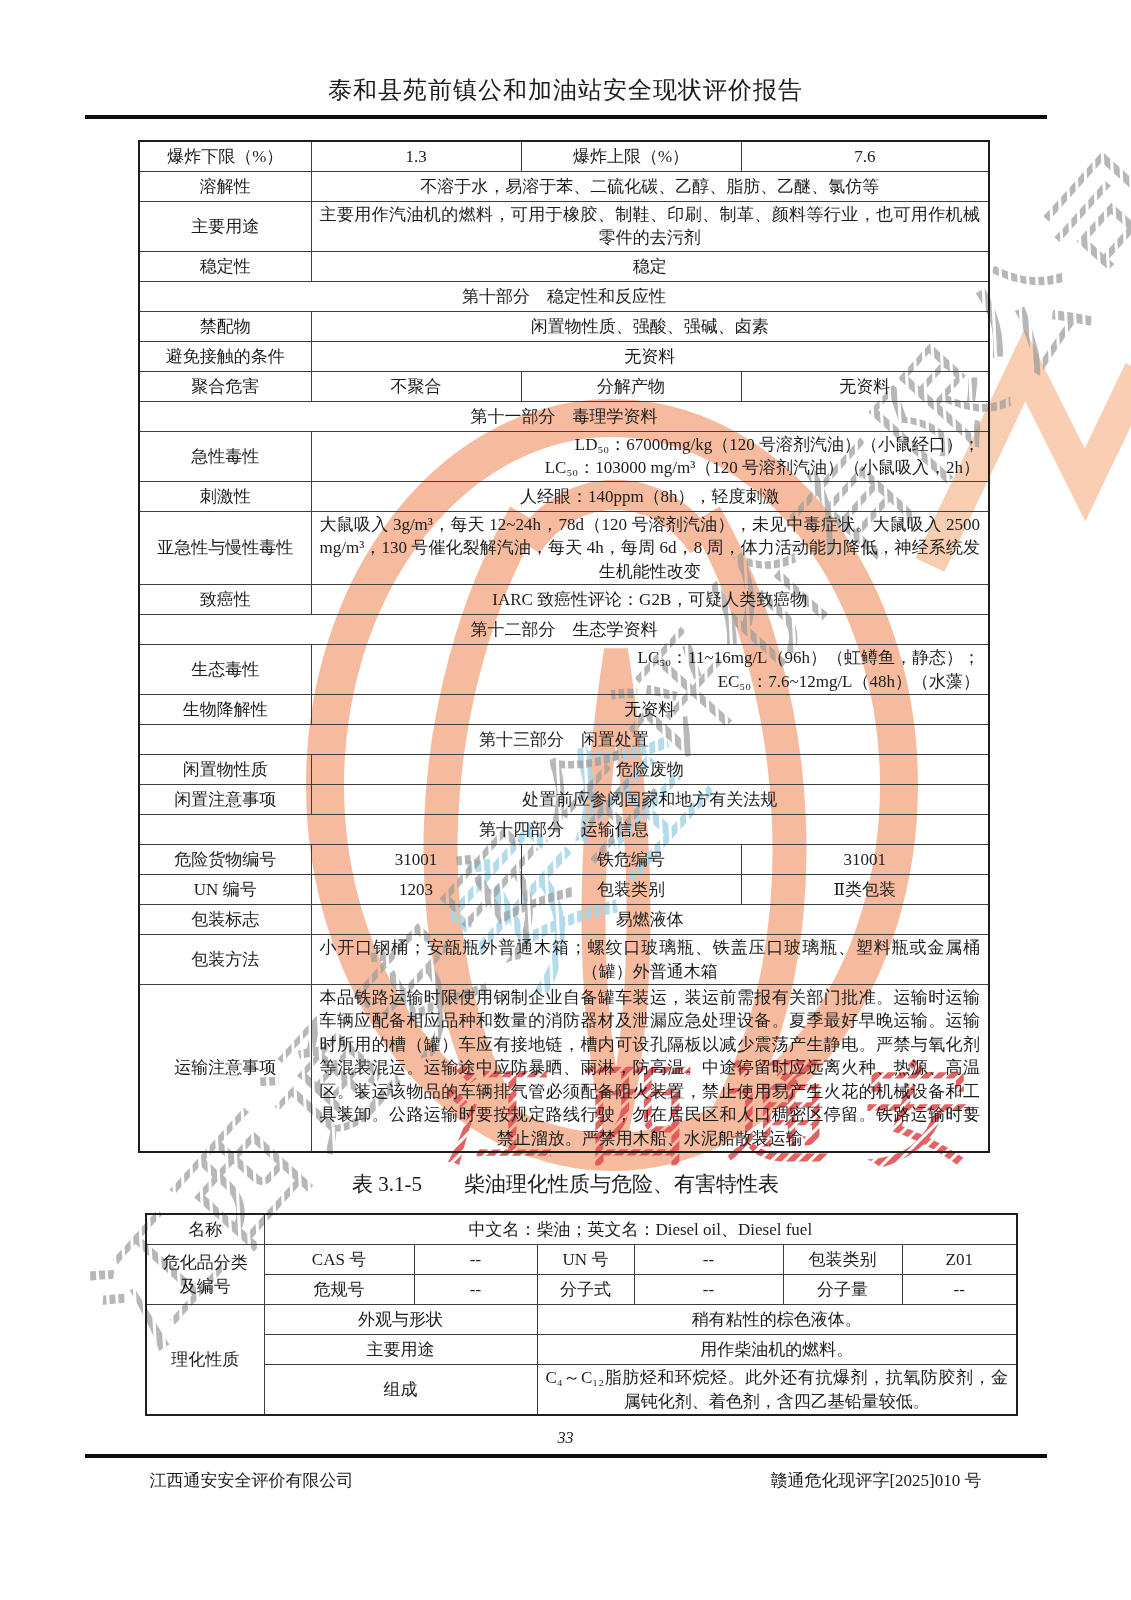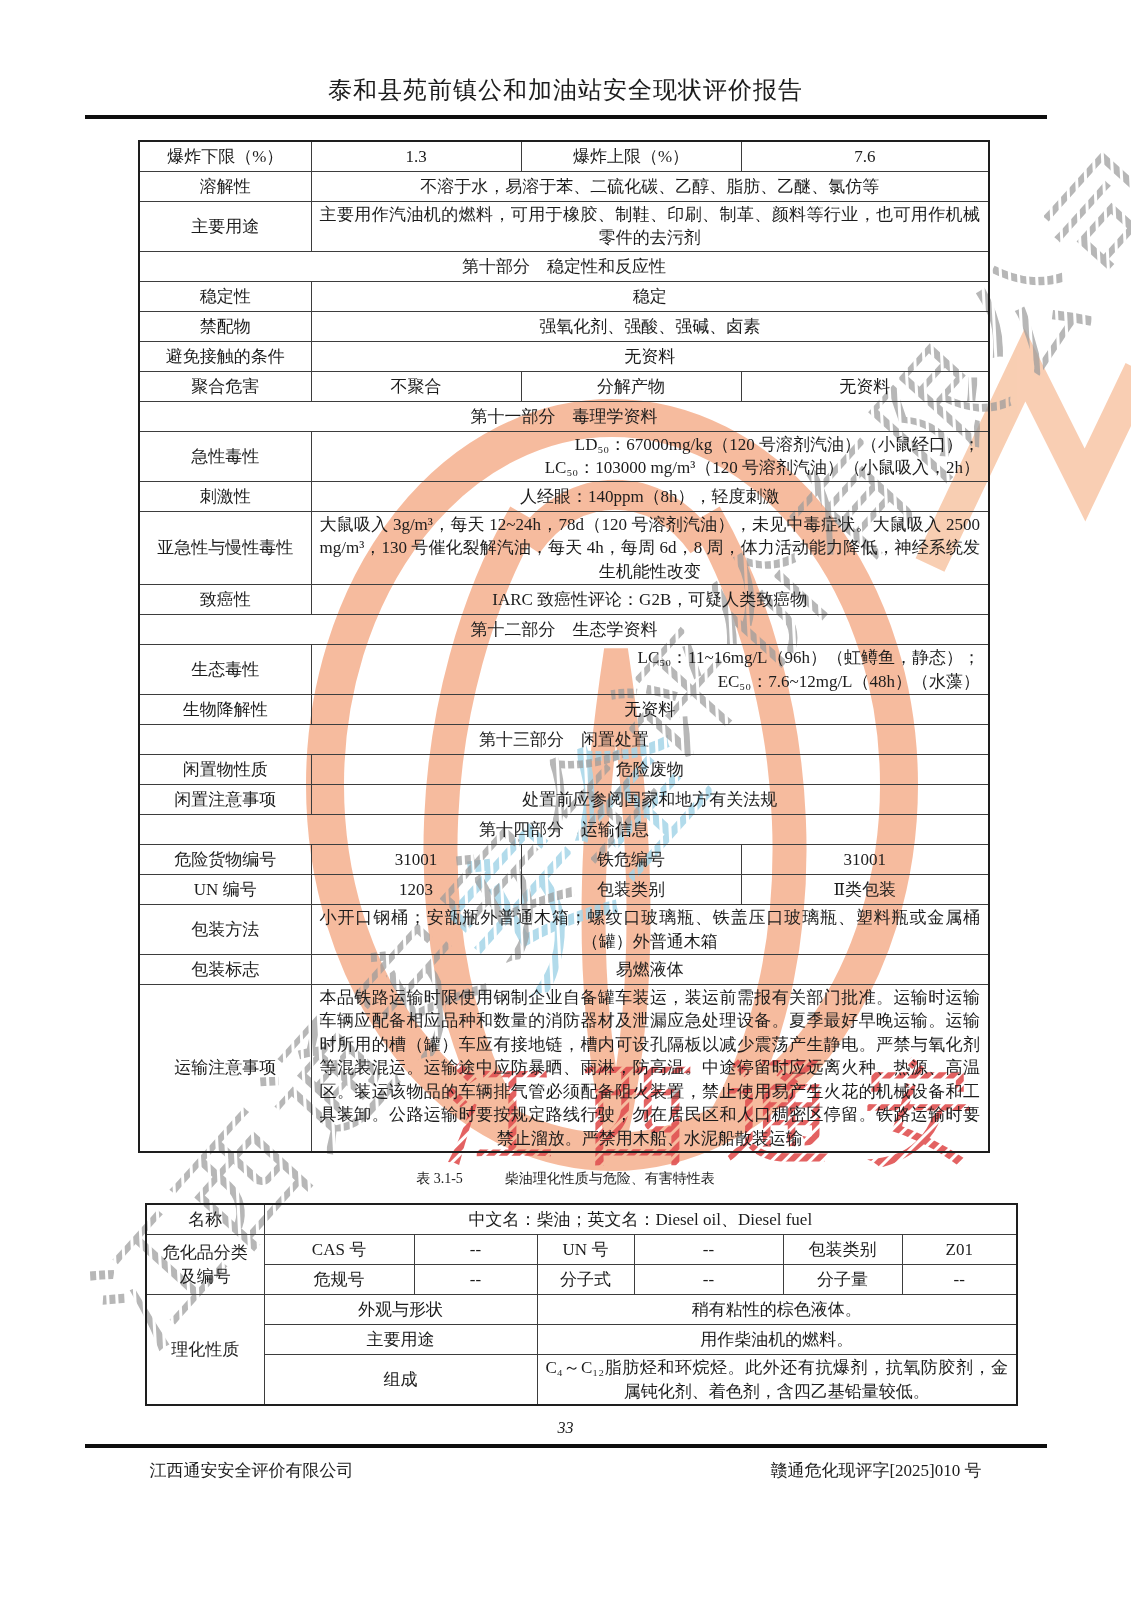--- a/index.html
+++ b/index.html
@@ -45,21 +45,21 @@
   td.pre{white-space:pre-line;text-align:right;}
   td.jst{text-align:justify;text-align-last:center;}
 
   .sec2-heading{
     margin:13px 0 0 196px;
     font-size:21px;
   }
   .t2-caption{
     margin-top:17px;
     text-align:center;
-    font-size:14px;
+    font-size:21px;
   }
   .t2-caption .cap-label{margin-right:42px;}
 
   .page-number{
     margin-top:13px;
     text-align:center;
     font-size:16px;
     font-style:italic;
   }
   .foot-rule{
@@ -126,29 +126,29 @@
           </tr>
           <tr>
             <td class="lab">溶解性</td>
             <td colspan="3" class="ctr">不溶于水，易溶于苯、二硫化碳、乙醇、脂肪、乙醚、氯仿等</td>
           </tr>
           <tr>
             <td class="lab">主要用途</td>
             <td colspan="3" class="jst">主要用作汽油机的燃料，可用于橡胶、制鞋、印刷、制革、颜料等行业，也可用作机械零件的去污剂</td>
           </tr>
           <tr>
-            <td colspan="4" class="sec">第十部分　稳定性和反应性</td>
-          </tr>
-          <tr>
             <td class="lab">稳定性</td>
             <td colspan="3" class="ctr">稳定</td>
           </tr>
           <tr>
+            <td colspan="4" class="sec">第十部分　稳定性和反应性</td>
+          </tr>
+          <tr>
             <td class="lab">禁配物</td>
-            <td colspan="3" class="ctr">强氧化剂、强酸、强碱、卤素</td>
+            <td colspan="3" class="ctr">闲置物性质、强酸、强碱、卤素</td>
           </tr>
           <tr>
             <td class="lab">避免接触的条件</td>
             <td colspan="3" class="ctr">无资料</td>
           </tr>
           <tr>
             <td class="lab">聚合危害</td>
             <td class="ctr">不聚合</td>
             <td class="ctr">分解产物</td>
             <td class="ctr">无资料</td>
@@ -205,26 +205,26 @@
             <td class="ctr">铁危编号</td>
             <td class="ctr">31001</td>
           </tr>
           <tr>
             <td class="lab">UN 编号</td>
             <td class="ctr">1203</td>
             <td class="ctr">包装类别</td>
             <td class="ctr">Ⅱ类包装</td>
           </tr>
           <tr>
+            <td class="lab">包装标志</td>
+            <td colspan="3" class="ctr">易燃液体</td>
+          </tr>
+          <tr>
             <td class="lab">包装方法</td>
             <td colspan="3" class="jst">小开口钢桶；安瓿瓶外普通木箱；螺纹口玻璃瓶、铁盖压口玻璃瓶、塑料瓶或金属桶（罐）外普通木箱</td>
-          </tr>
-          <tr>
-            <td class="lab">包装标志</td>
-            <td colspan="3" class="ctr">易燃液体</td>
           </tr>
           <tr>
             <td class="lab">运输注意事项</td>
             <td colspan="3" class="jst">本品铁路运输时限使用钢制企业自备罐车装运，装运前需报有关部门批准。运输时运输车辆应配备相应品种和数量的消防器材及泄漏应急处理设备。夏季最好早晚运输。运输时所用的槽（罐）车应有接地链，槽内可设孔隔板以减少震荡产生静电。严禁与氧化剂等混装混运。运输途中应防暴晒、雨淋，防高温。中途停留时应远离火种、热源、高温区。装运该物品的车辆排气管必须配备阻火装置，禁止使用易产生火花的机械设备和工具装卸。公路运输时要按规定路线行驶，勿在居民区和人口稠密区停留。铁路运输时要禁止溜放。严禁用木船、水泥船散装运输</td>
           </tr>
         </tbody>
     </table>
 
 
     <div class="t2-caption">

